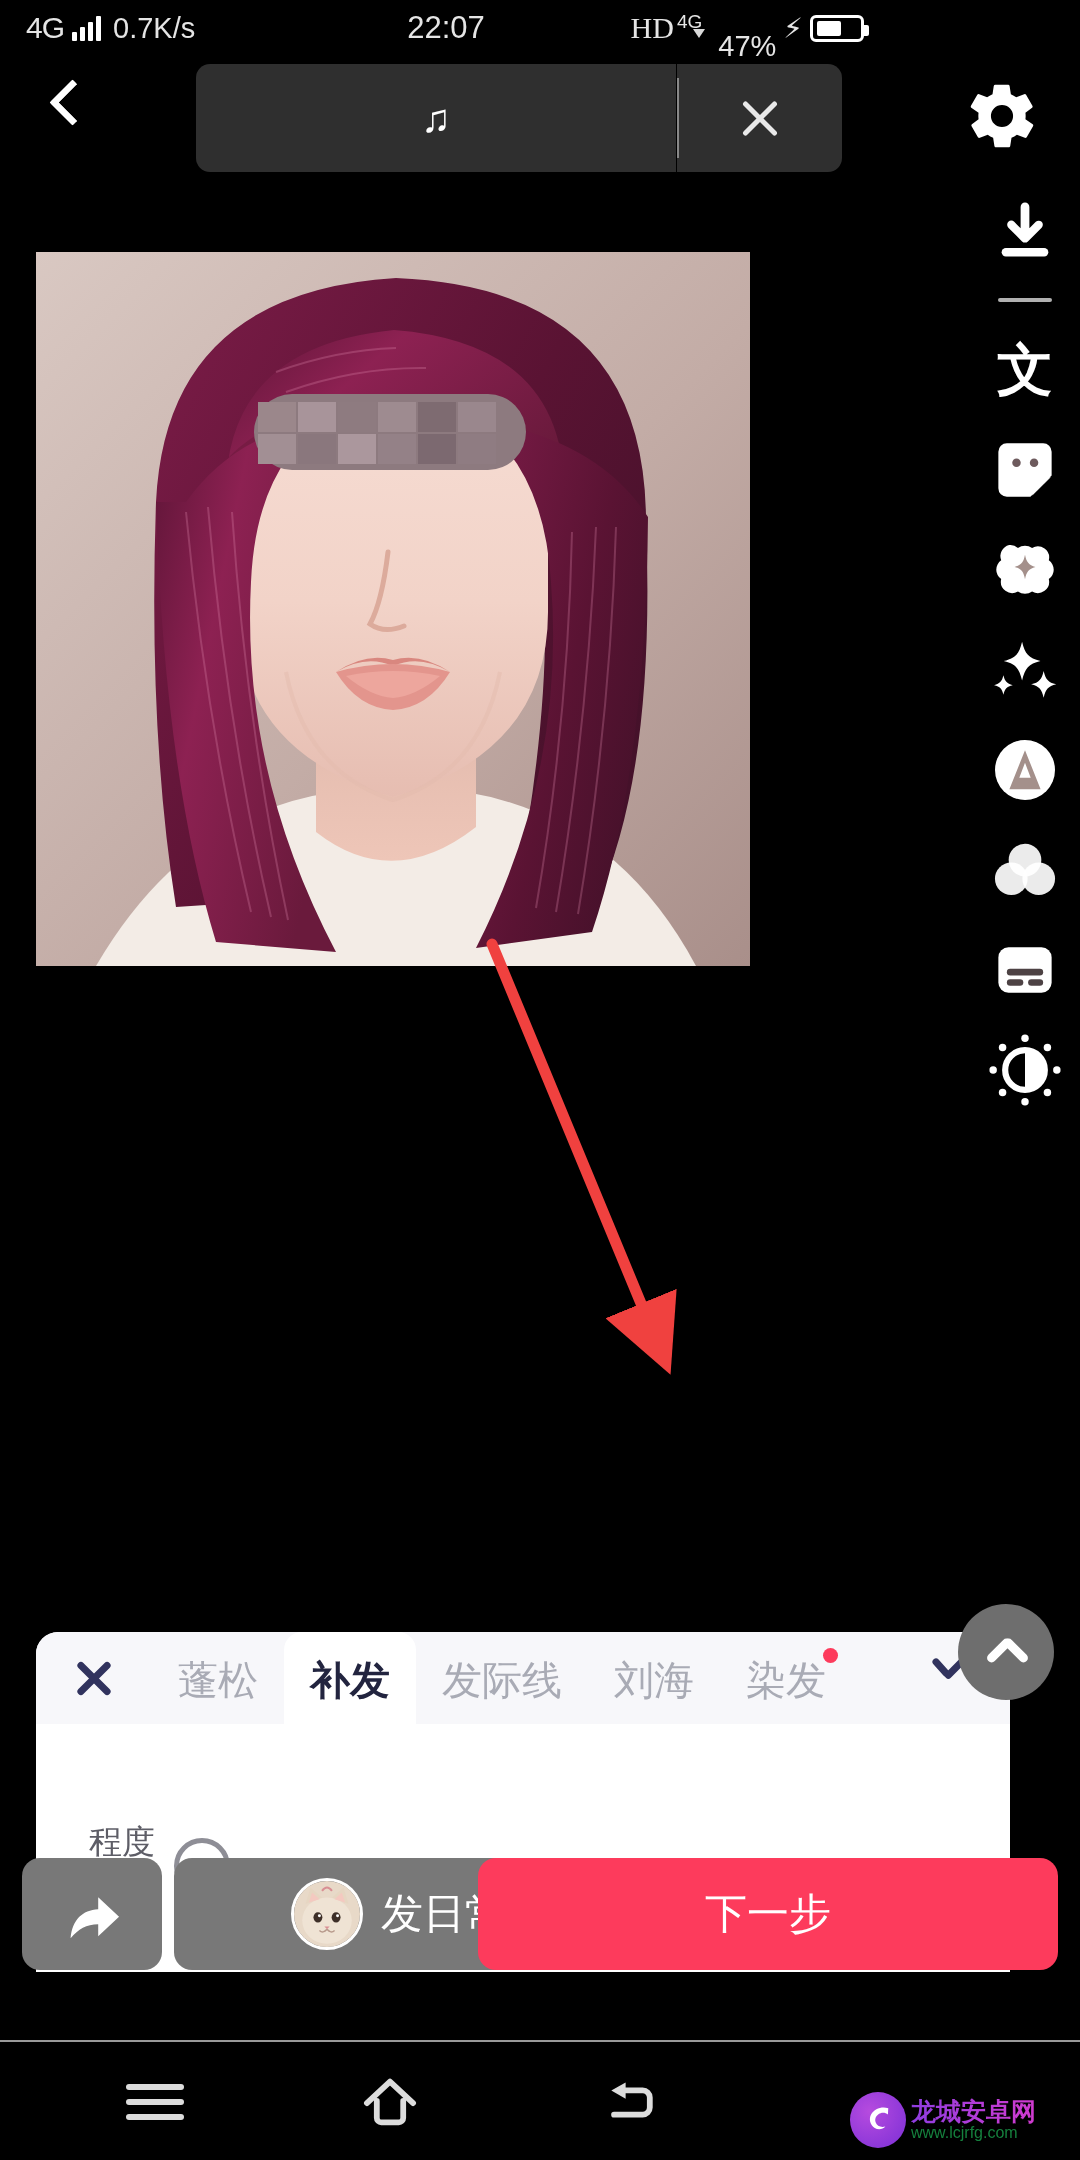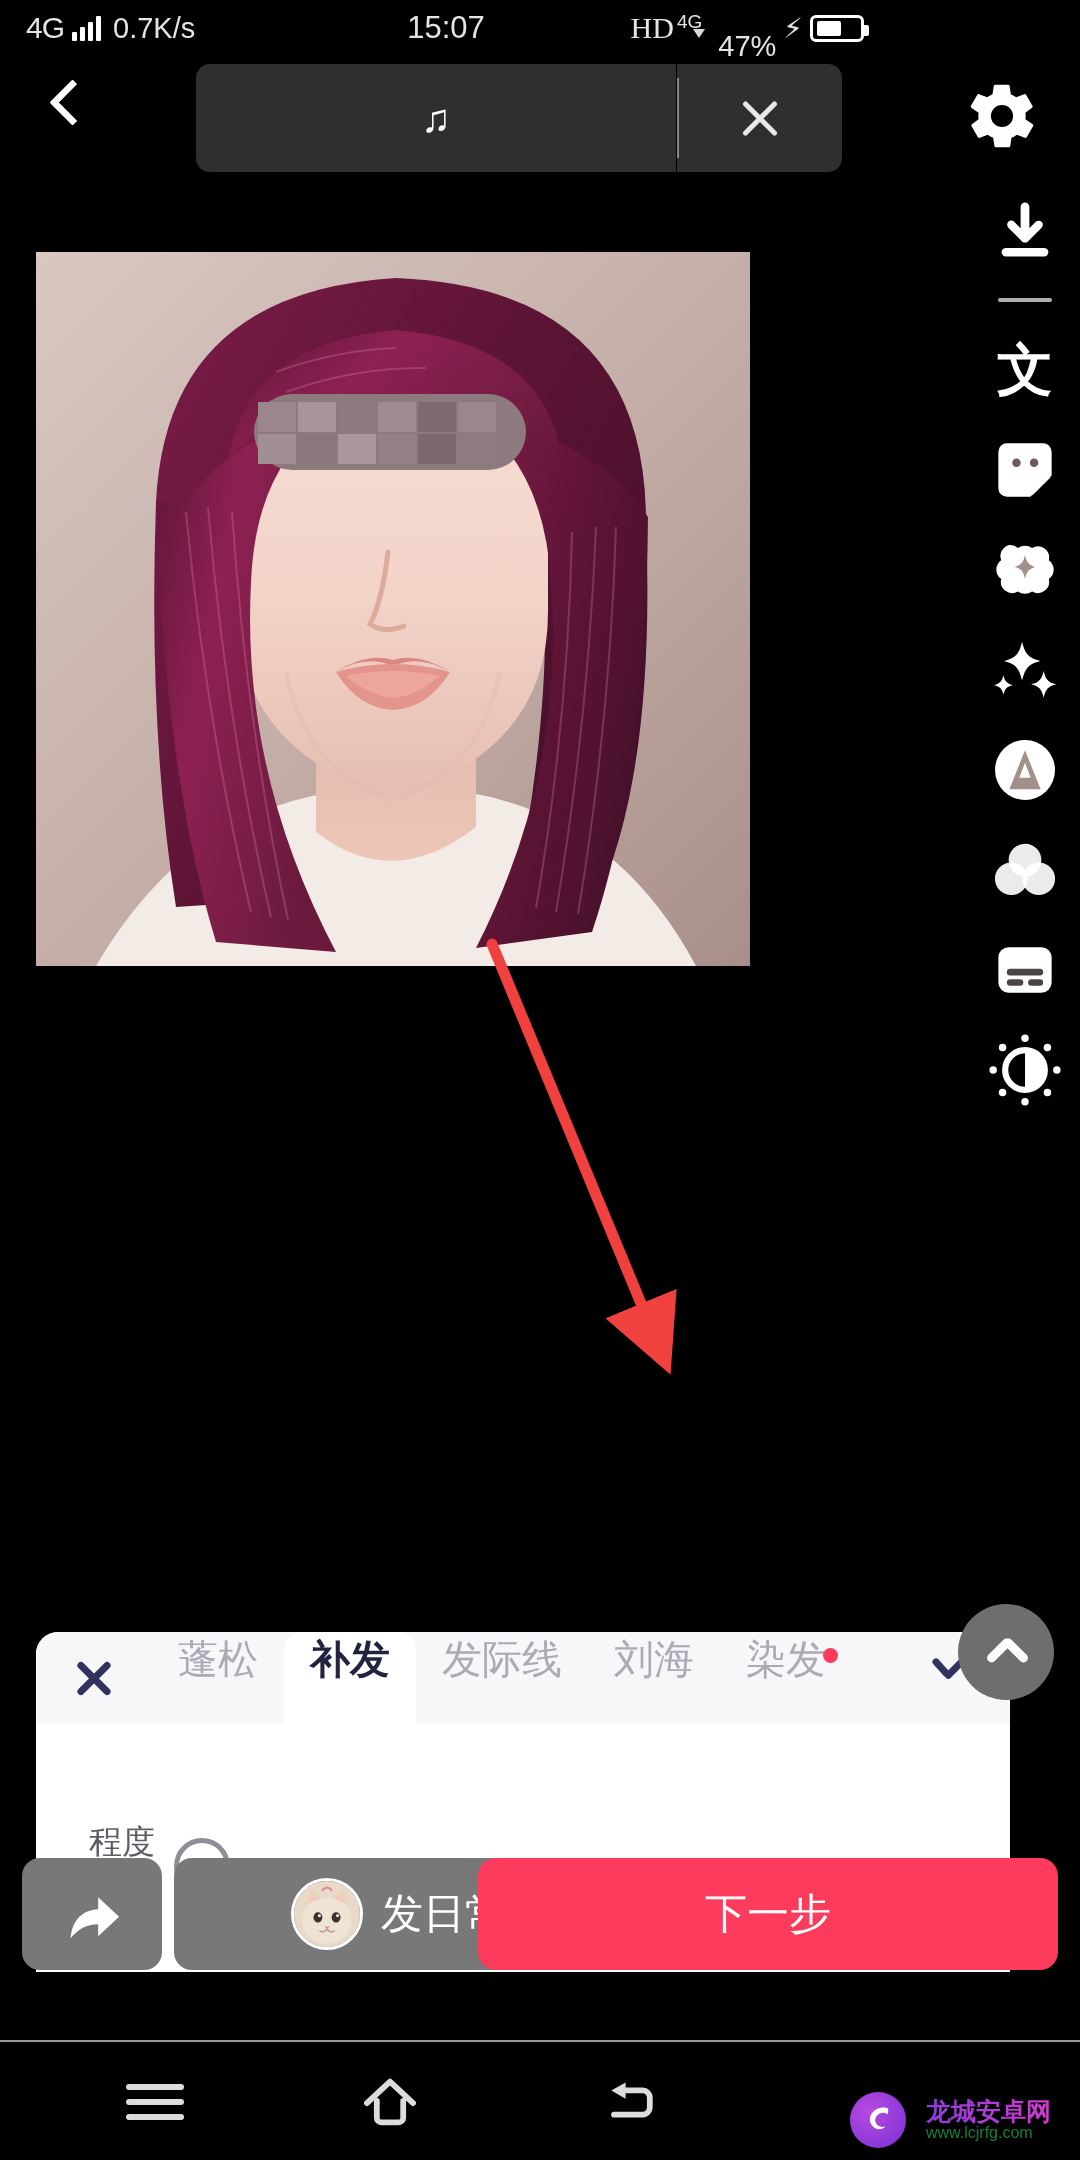--- a/index.html
+++ b/index.html
@@ -75,21 +75,21 @@
   .annot { position:absolute; left:0; top:0; width:1080px; height:2160px; pointer-events:none; }
 
   
   .panel { position:absolute; left:36px; top:1632px; width:974px; height:340px;
     background:#fff; border-radius:22px 22px 0 0; overflow:hidden; }
   .tabs { position:relative; height:92px; background:#f7f7fa; display:flex; align-items:center; }
   .tab-x { width:116px; display:flex; align-items:center; justify-content:center; }
   .tab-x .xi{position:relative;width:44px;height:44px;}
   .tab-x .xi::before,.tab-x .xi::after{content:"";position:absolute;left:0;top:19px;width:44px;height:7px;background:#31335e;border-radius:4px;}
   .tab-x .xi::before{transform:rotate(45deg)}.tab-x .xi::after{transform:rotate(-45deg)}
-  .tab { position:relative; height:92px; padding:0 26px; display:flex; align-items:flex-start;
+  .tab { position:relative; height:92px; padding:16px 26px; display:flex; align-items:flex-end;
          justify-content:center; color:#a9abb5; font-size:40px; white-space:nowrap; }
   .tab.active { background:#fff; color:#22243f; font-weight:700;
                 border-radius:18px 18px 0 0; }
   .tab .dot { position:absolute; top:16px; right:14px; width:15px;height:15px;
               background:#fd3b5c; border-radius:50%; }
   .tab-ok { margin-left:auto; width:120px; display:flex; align-items:center; justify-content:center;}
   .tab-ok .ck{position:relative;width:52px;height:52px;}
   .tab-ok .ck::before{content:"";position:absolute;left:6px;top:12px;width:22px;height:7px;background:#31335e;border-radius:4px;transform:rotate(48deg);}
   .tab-ok .ck::after{content:"";position:absolute;left:16px;top:8px;width:40px;height:7px;background:#31335e;border-radius:4px;transform:rotate(-45deg);}
   .panel-body { height:248px; background:#fff; position:relative; }
@@ -123,21 +123,21 @@
      border-top:2px solid #9a9a9a; }
   .nav-item { position:absolute; top:0; height:120px; width:180px;
      display:flex; align-items:center; justify-content:center; }
   .nav-menu { left:65px; }
   .nav-home { left:300px; }
   .nav-back { left:540px; }
   .hamb i{display:block;width:58px;height:6px;background:#dcdcdc;border-radius:3px;margin:9px 0;}
 
   
   .watermark { position:absolute; right:0px; bottom:4px; width:230px; height:72px;
-     display:flex; align-items:center; gap:20px; }
+     display:flex; align-items:center; gap:5px; }
   .wm-badge { width:56px;height:56px;border-radius:50%;
      background:radial-gradient(circle at 35% 35%, #b64bdf, #7b2fd6);
      display:flex;align-items:center;justify-content:center;flex:none;}
   .wm-texts{display:flex;flex-direction:column;line-height:1.05;}
   .wm-main{ font-size:25px; font-weight:700;
      background:linear-gradient(90deg,#8f3de0,#d23bd0);-webkit-background-clip:text;
      background-clip:text;color:transparent;}
   .wm-sub{ font-size:16px; color:#15803d; }
 </style>
 </head>
@@ -149,21 +149,21 @@
     <div class="sb-left">
       <span class="sb-4g">4G</span>
       <span class="sb-bars">
           <i></i>
           <i></i>
           <i></i>
           <i></i>
         </span>
       <span class="sb-speed">0.7K/s</span>
     </div>
-    <div class="sb-time">15:07</div>
+    <div class="sb-time">22:07</div>
     <div class="sb-right">
       <span class="sb-hd">HD</span>
       <span class="sb-4gs">4G</span>
       <span class="sb-tri"></span>
       <span class="sb-pct">47%</span>
       <span class="sb-bolt">⚡</span>
       <span class="sb-batt">
           <i></i>
         </span>
     </div>

